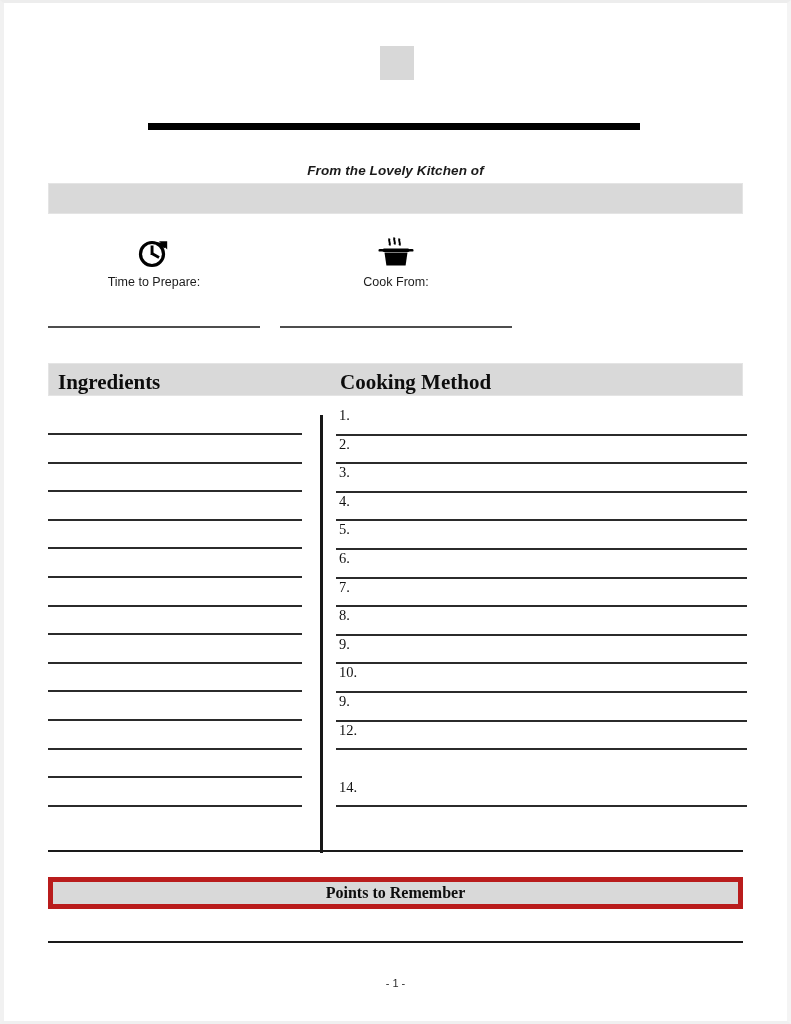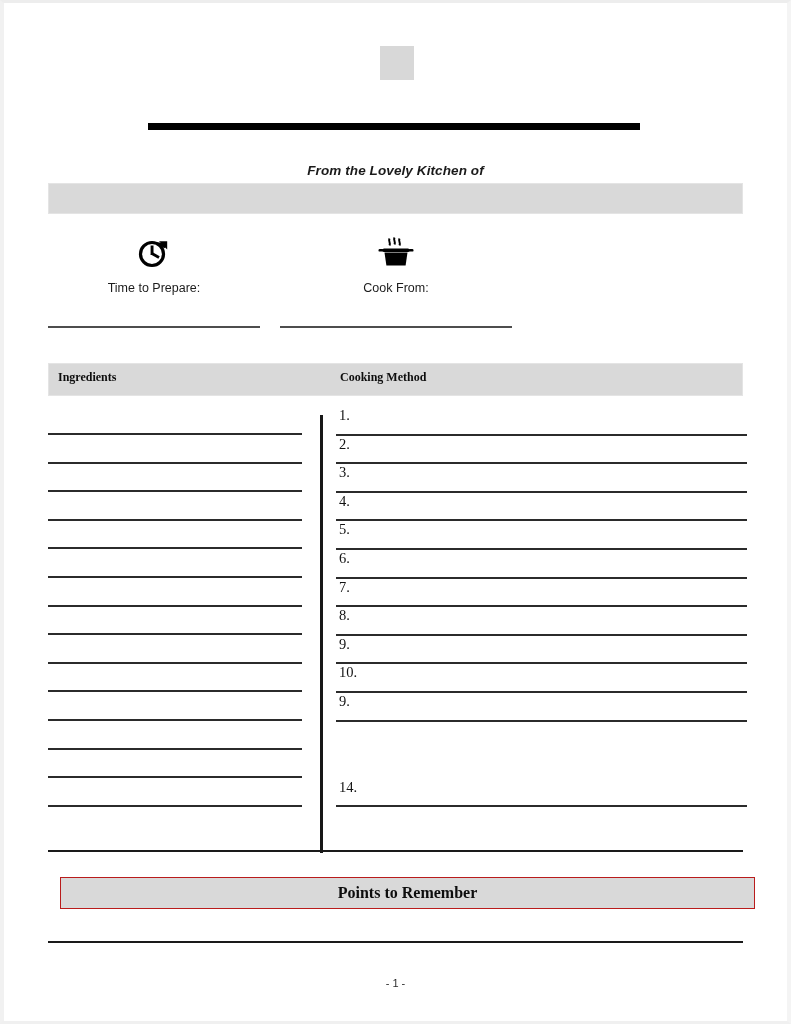--- a/index.html
+++ b/index.html
@@ -105,21 +105,21 @@
   .meta-icon {
     height: 36px;
     display: flex;
     align-items: center;
     justify-content: center;
     color: #000000;
   }
   .meta-icon svg { display: block; }
 
   .meta-label {
-    margin-top: 10px;
+    margin-top: 4px;
     text-align: center;
     font-size: 12.5px;
     color: #1c1c1c;
   }
   .meta-line {
     position: absolute;
     left: 0;
     bottom: 2px;
     width: 100%;
     height: 2px;
@@ -135,21 +135,21 @@
     height: 33px;
     background: #d9d9d9;
     border: 1px solid #e4e4e4;
     box-sizing: border-box;
   }
   .sections-bar .sec-title {
     position: absolute;
     top: 6px;
     font-family: "Liberation Serif", serif;
     font-weight: bold;
-    font-size: 12px;
+    font-size: 21px;
     color: #0d0d0d;
   }
   .sections-bar .sec-ingredients { left: 9px; }
   .sections-bar .sec-method { left: 291px; }
 
   
   .body-area {
     position: absolute;
     left: 44px;
     top: 404px;
@@ -215,26 +215,26 @@
   .points-toprule {
     position: absolute;
     left: 44px;
     top: 847px;
     width: 695px;
     height: 2px;
     background: #1a1a1a;
   }
   .points-bar {
     position: absolute;
-    left: 56px;
+    left: 44px;
     top: 874px;
     width: 695px;
     height: 32px;
     background: #d9d9d9;
-    border: 1px solid #b91c1c;
+    border: 5px solid #b91c1c;
     box-sizing: border-box;
     display: flex;
     align-items: center;
     justify-content: center;
   }
   .points-bar .pt-title {
     font-family: "Liberation Serif", serif;
     font-weight: bold;
     font-size: 16px;
     color: #0d0d0d;
@@ -371,20 +371,24 @@
             <div class="m-line"></div>
           </div>
           <div class="m-row" style="top: 257.4px;">
             <span class="m-num">10.</span>
             <div class="m-line"></div>
           </div>
           <div class="m-row" style="top: 286px;">
             <span class="m-num">9.</span>
             <div class="m-line"></div>
           </div>
+          <div class="m-row" style="top: 314.6px;">
+            <span class="m-num">12.</span>
+            <div class="m-line"></div>
+          </div>
           <div class="m-row" style="top: 371.8px;">
             <span class="m-num">14.</span>
             <div class="m-line"></div>
           </div>
         </div>
     </div>
 
     <div class="points-toprule"></div>
     <div class="points-bar">
       <span class="pt-title">Points to Remember</span>

